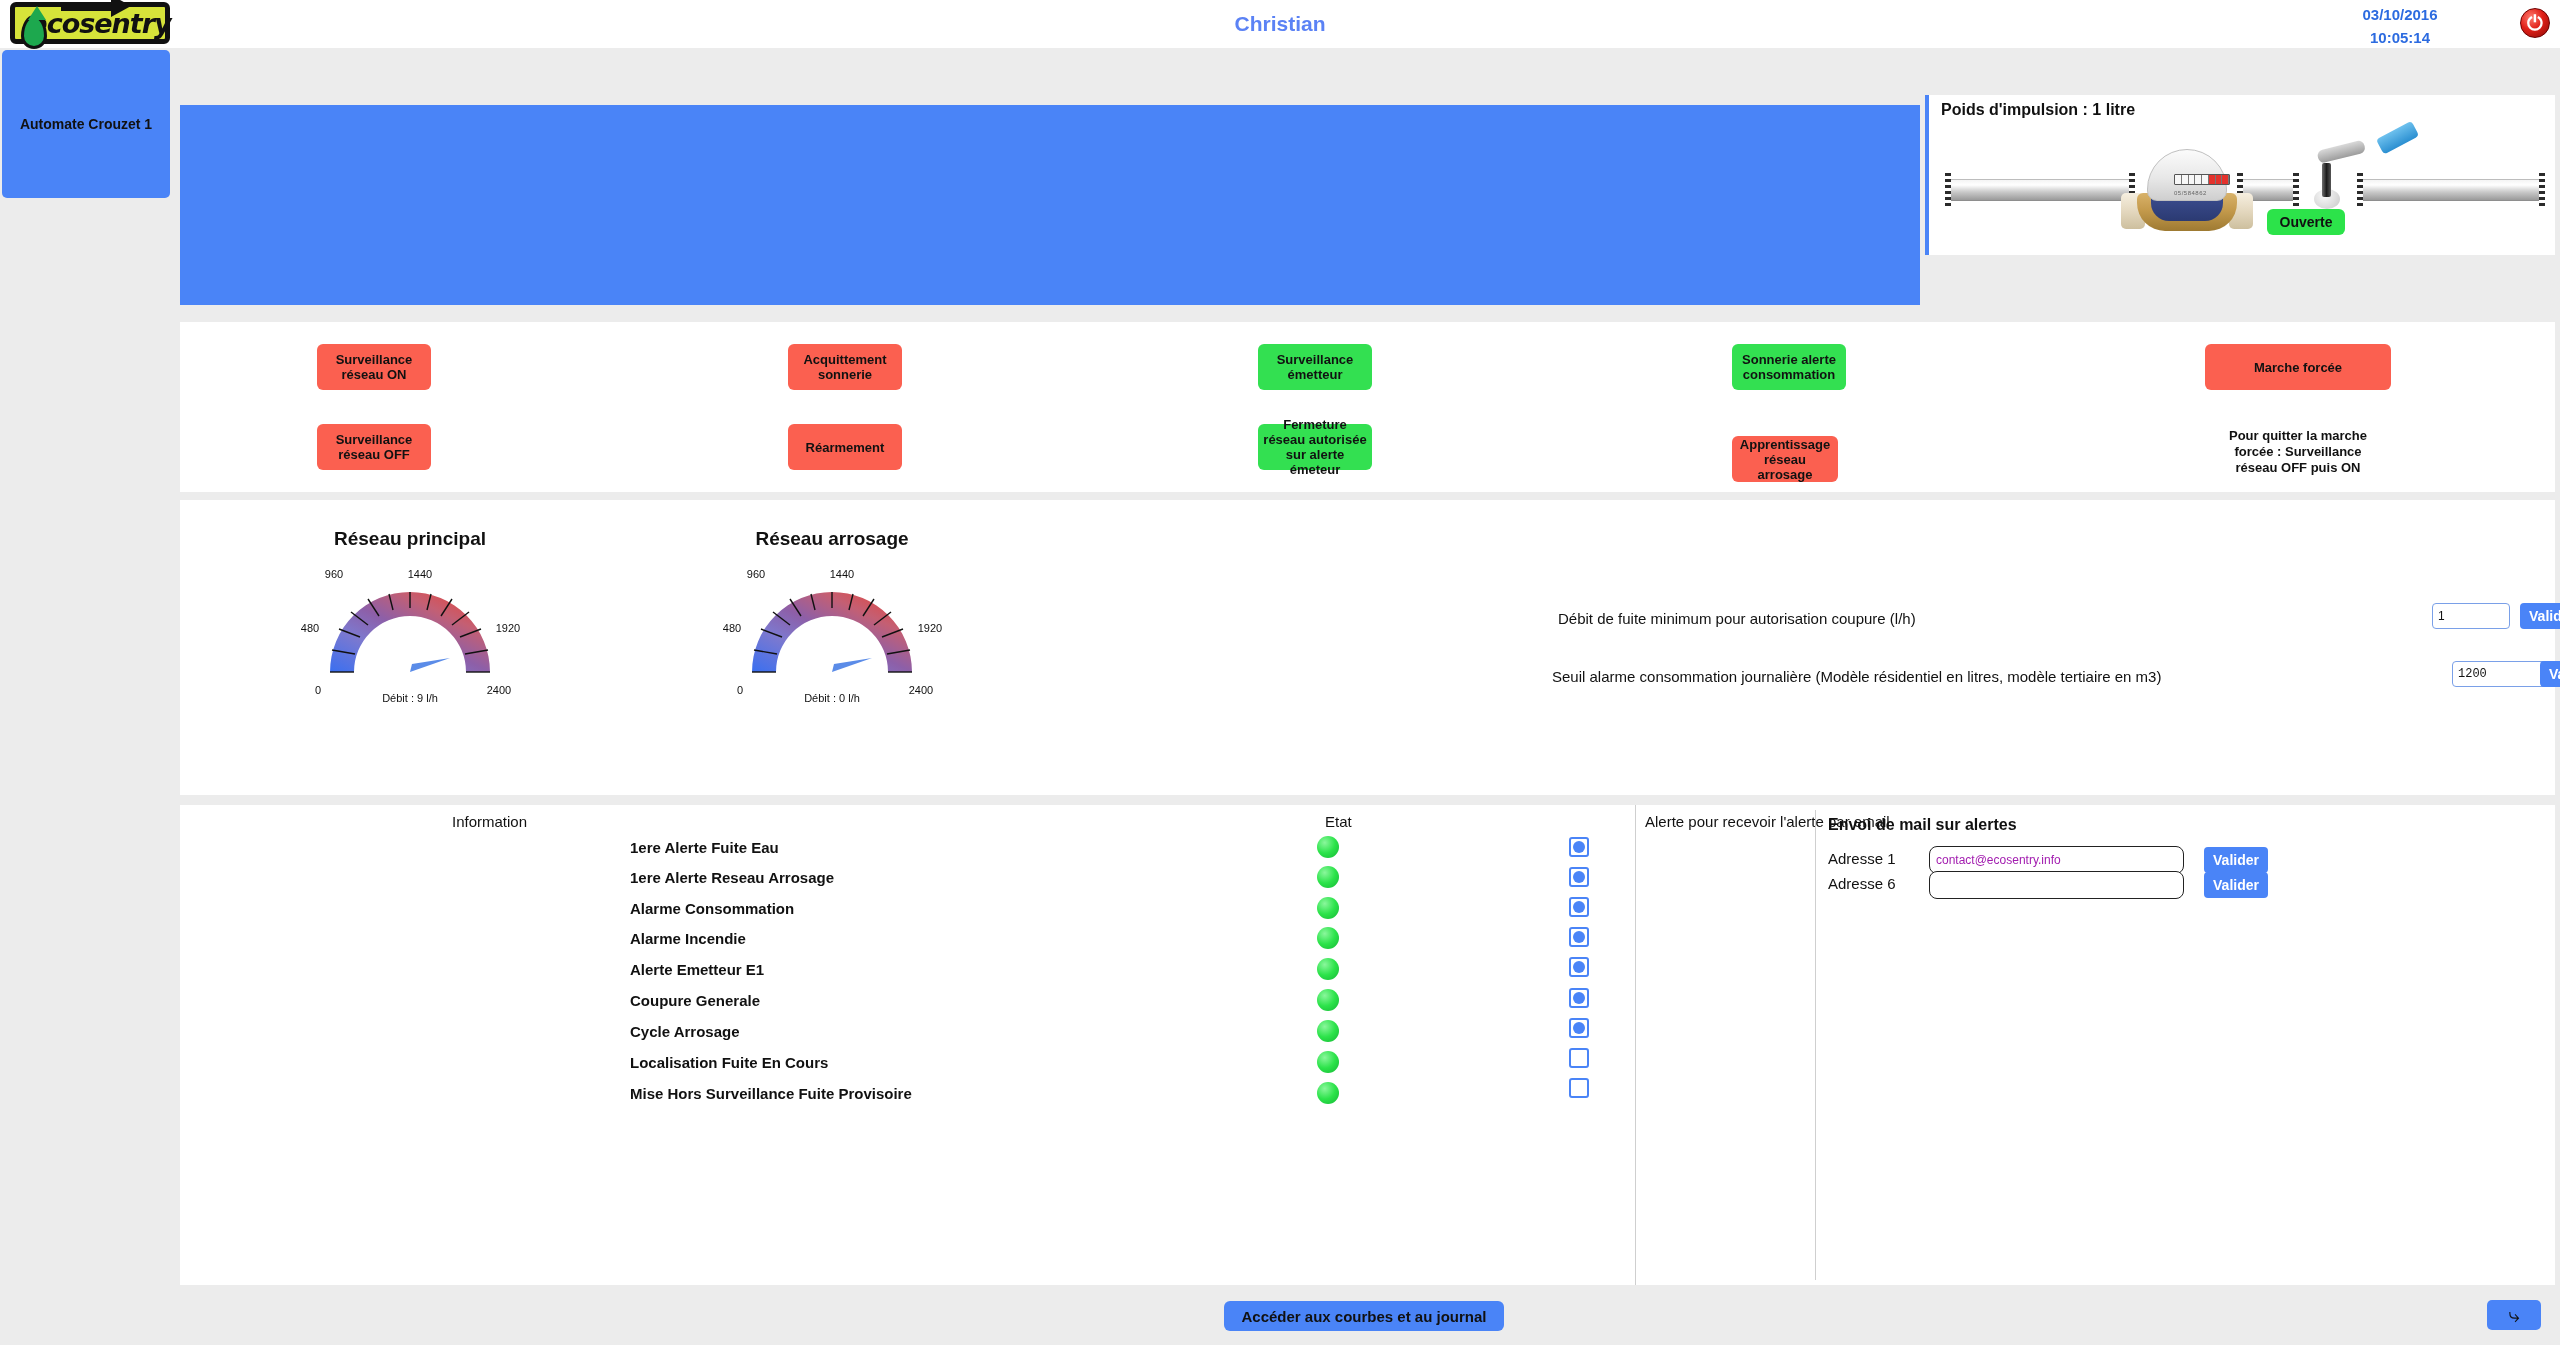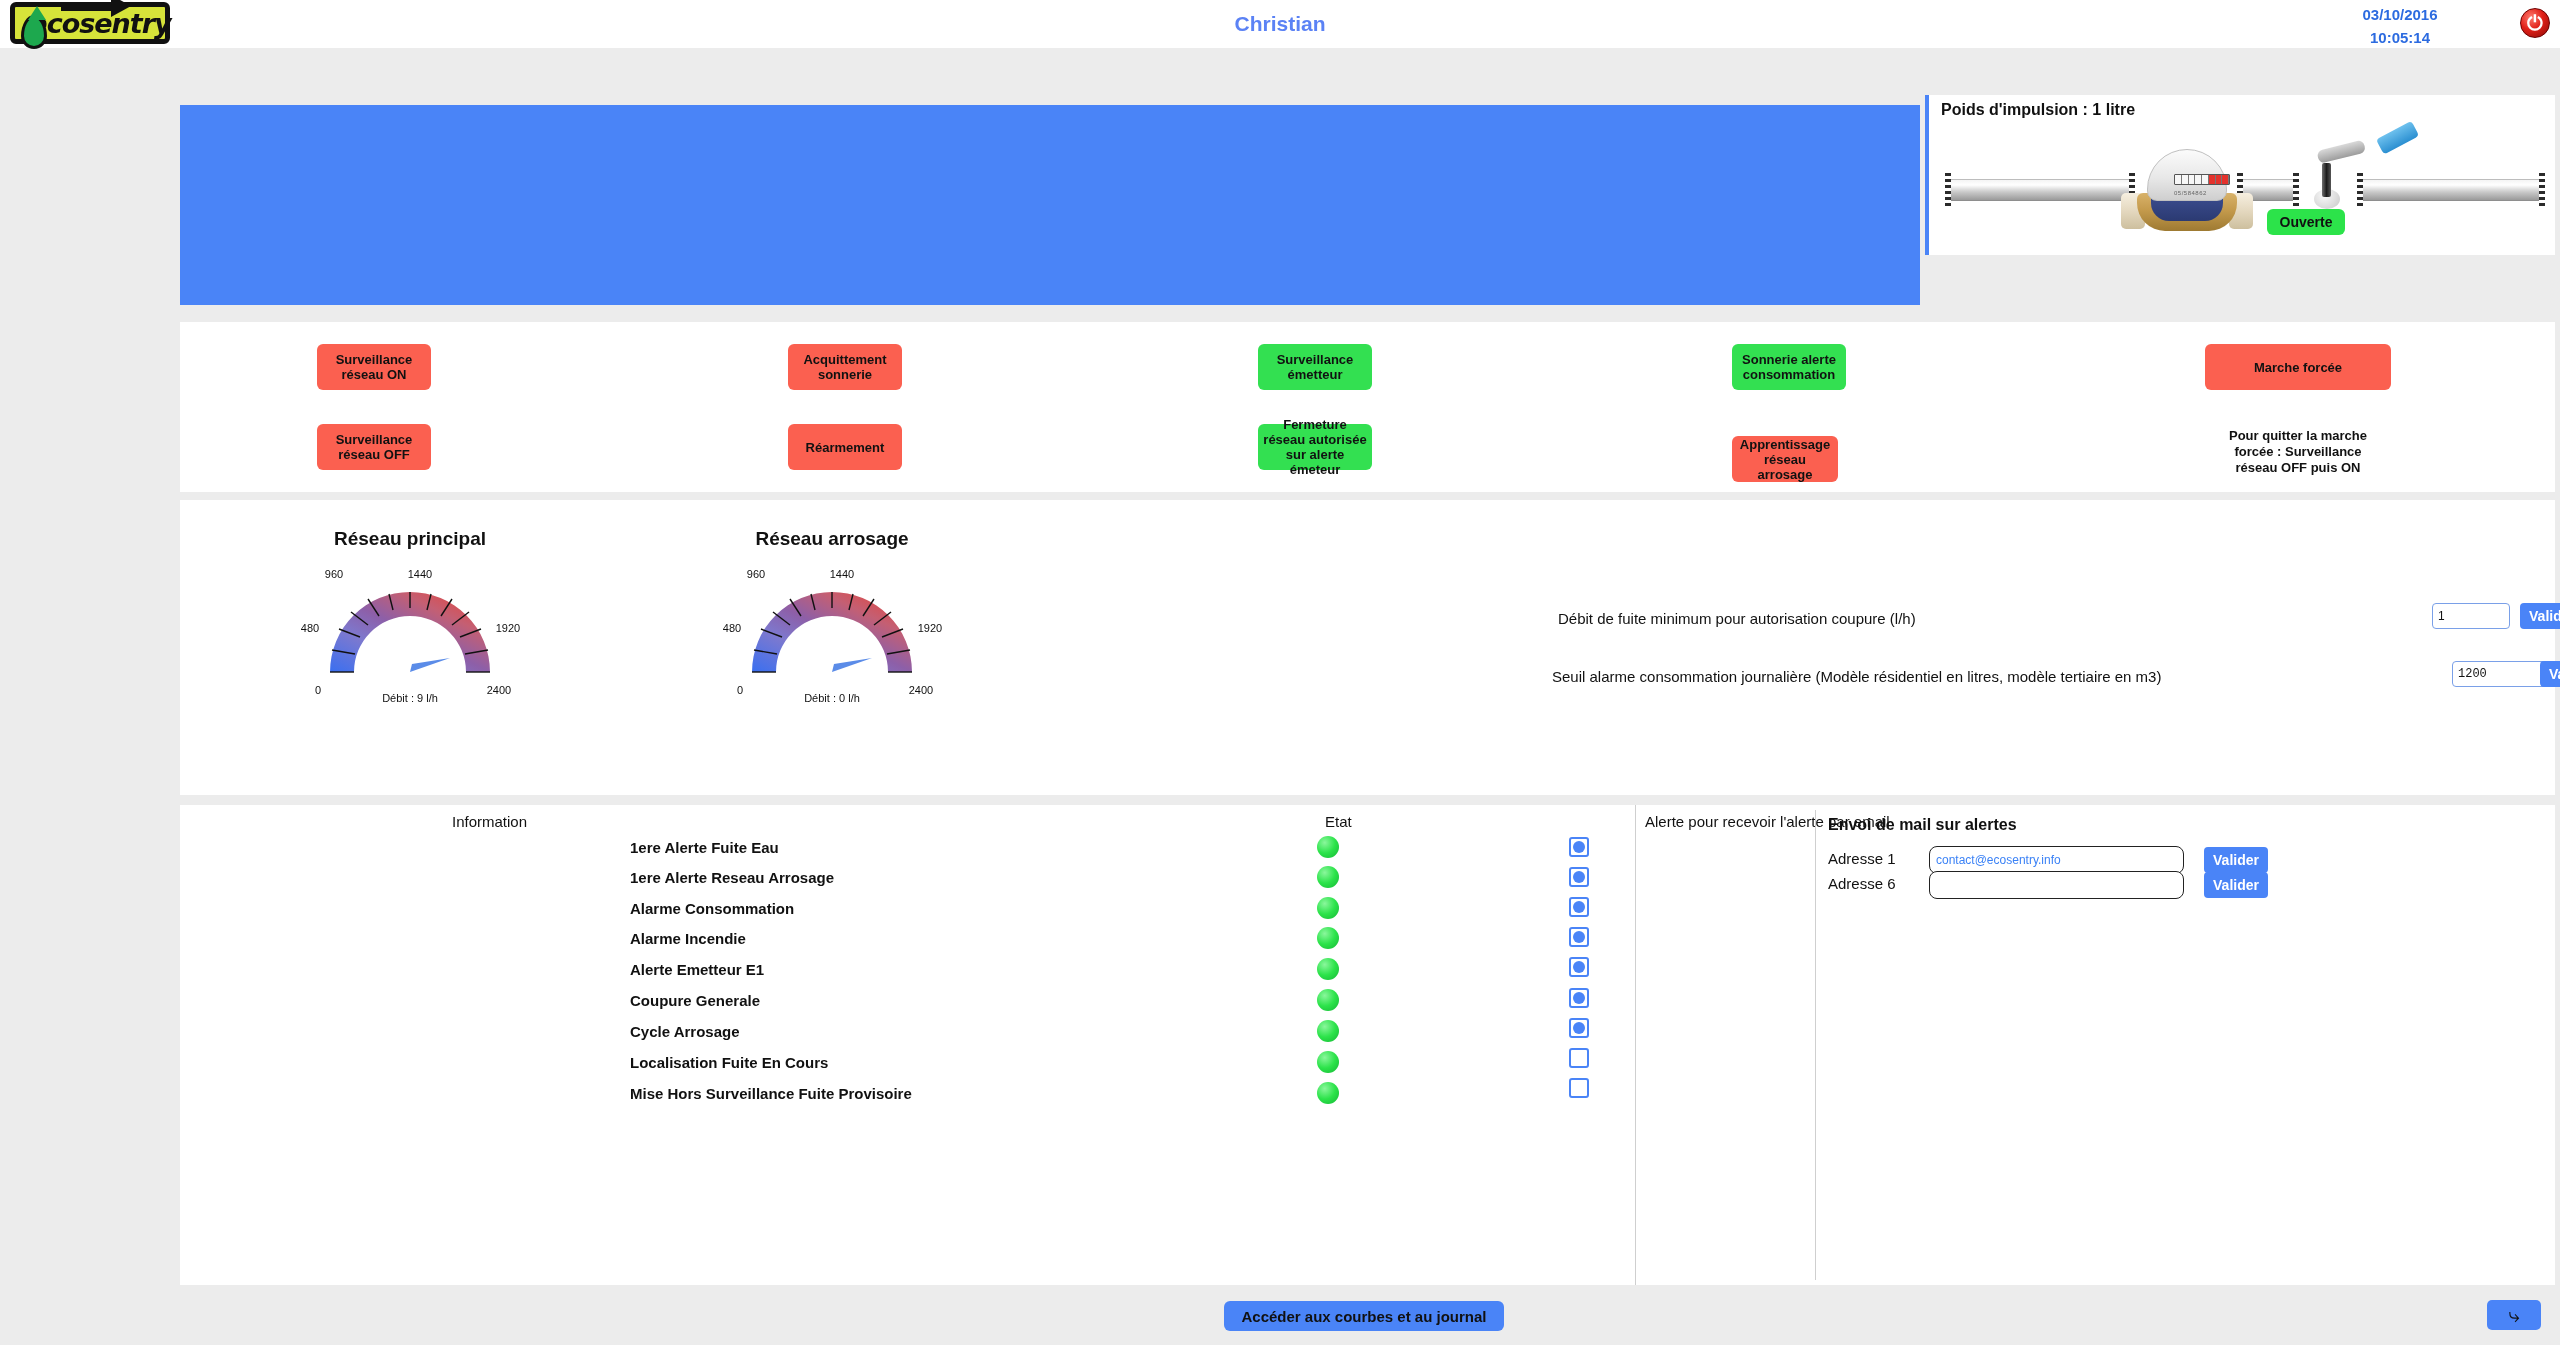--- a/index.html
+++ b/index.html
@@ -212,21 +212,21 @@
   .cbx.checked:after {
     content:""; position:absolute; left:2px; top:2px; width:12px; height:12px;
     border-radius:50%; background:#4a84f7;
   }
   .vsep { position:absolute; top:0; width:1px; height:480px; background:#cfcfcf; }
   .mail-box { position:absolute; left:1635px; top:5px; width:735px; height:470px; border-left:1px solid #cfcfcf; }
   .mail-title { position:absolute; left:12px; top:6px; font-size:16px; font-weight:bold; color:#111; }
   .mail-label { position:absolute; font-size:15px; color:#111; }
   .mail-input {
     position:absolute; width:255px; height:25px; border:1px solid #222; border-radius:8px;
-    font-size:12px; color:#3b82f6; padding:13px 6px; background:#fff;
+    font-size:12px; color:#a21caf; padding:13px 6px; background:#fff;
     font-family:"Liberation Sans", sans-serif;
   }
 
   
   .footer { position:absolute; left:0; top:1288px; width:2560px; height:57px; background:#ececec; }
   .footer-btn {
     position:absolute; left:1224px; top:1301px; width:280px; height:30px;
     background:#4a84f7; color:#111; border:none; border-radius:6px;
     font-size:15px; font-weight:bold; cursor:pointer;
     font-family:"Liberation Sans", sans-serif;
@@ -253,20 +253,21 @@
     <div class="topbar-user">Christian</div>
     <div class="topbar-clock">
       <div>03/10/2016</div>
       <div>10:05:14</div>
     </div>
     <div class="power-btn">
       <span class="power-glyph">⏻</span>
     </div>
   </div>
 
+  <div class="sidebar-item">Automate Crouzet 1</div>
 
 
   <div class="panel info-panel">
   </div>
 
   <div class="panel meter-panel">
     <div class="meter-title">Poids d'impulsion : 1 litre</div>
     <div class="meter-img">
       <div class="pipe" style="left:8px;width:190px"></div>
       <div class="pipe" style="left:300px;width:62px"></div>

